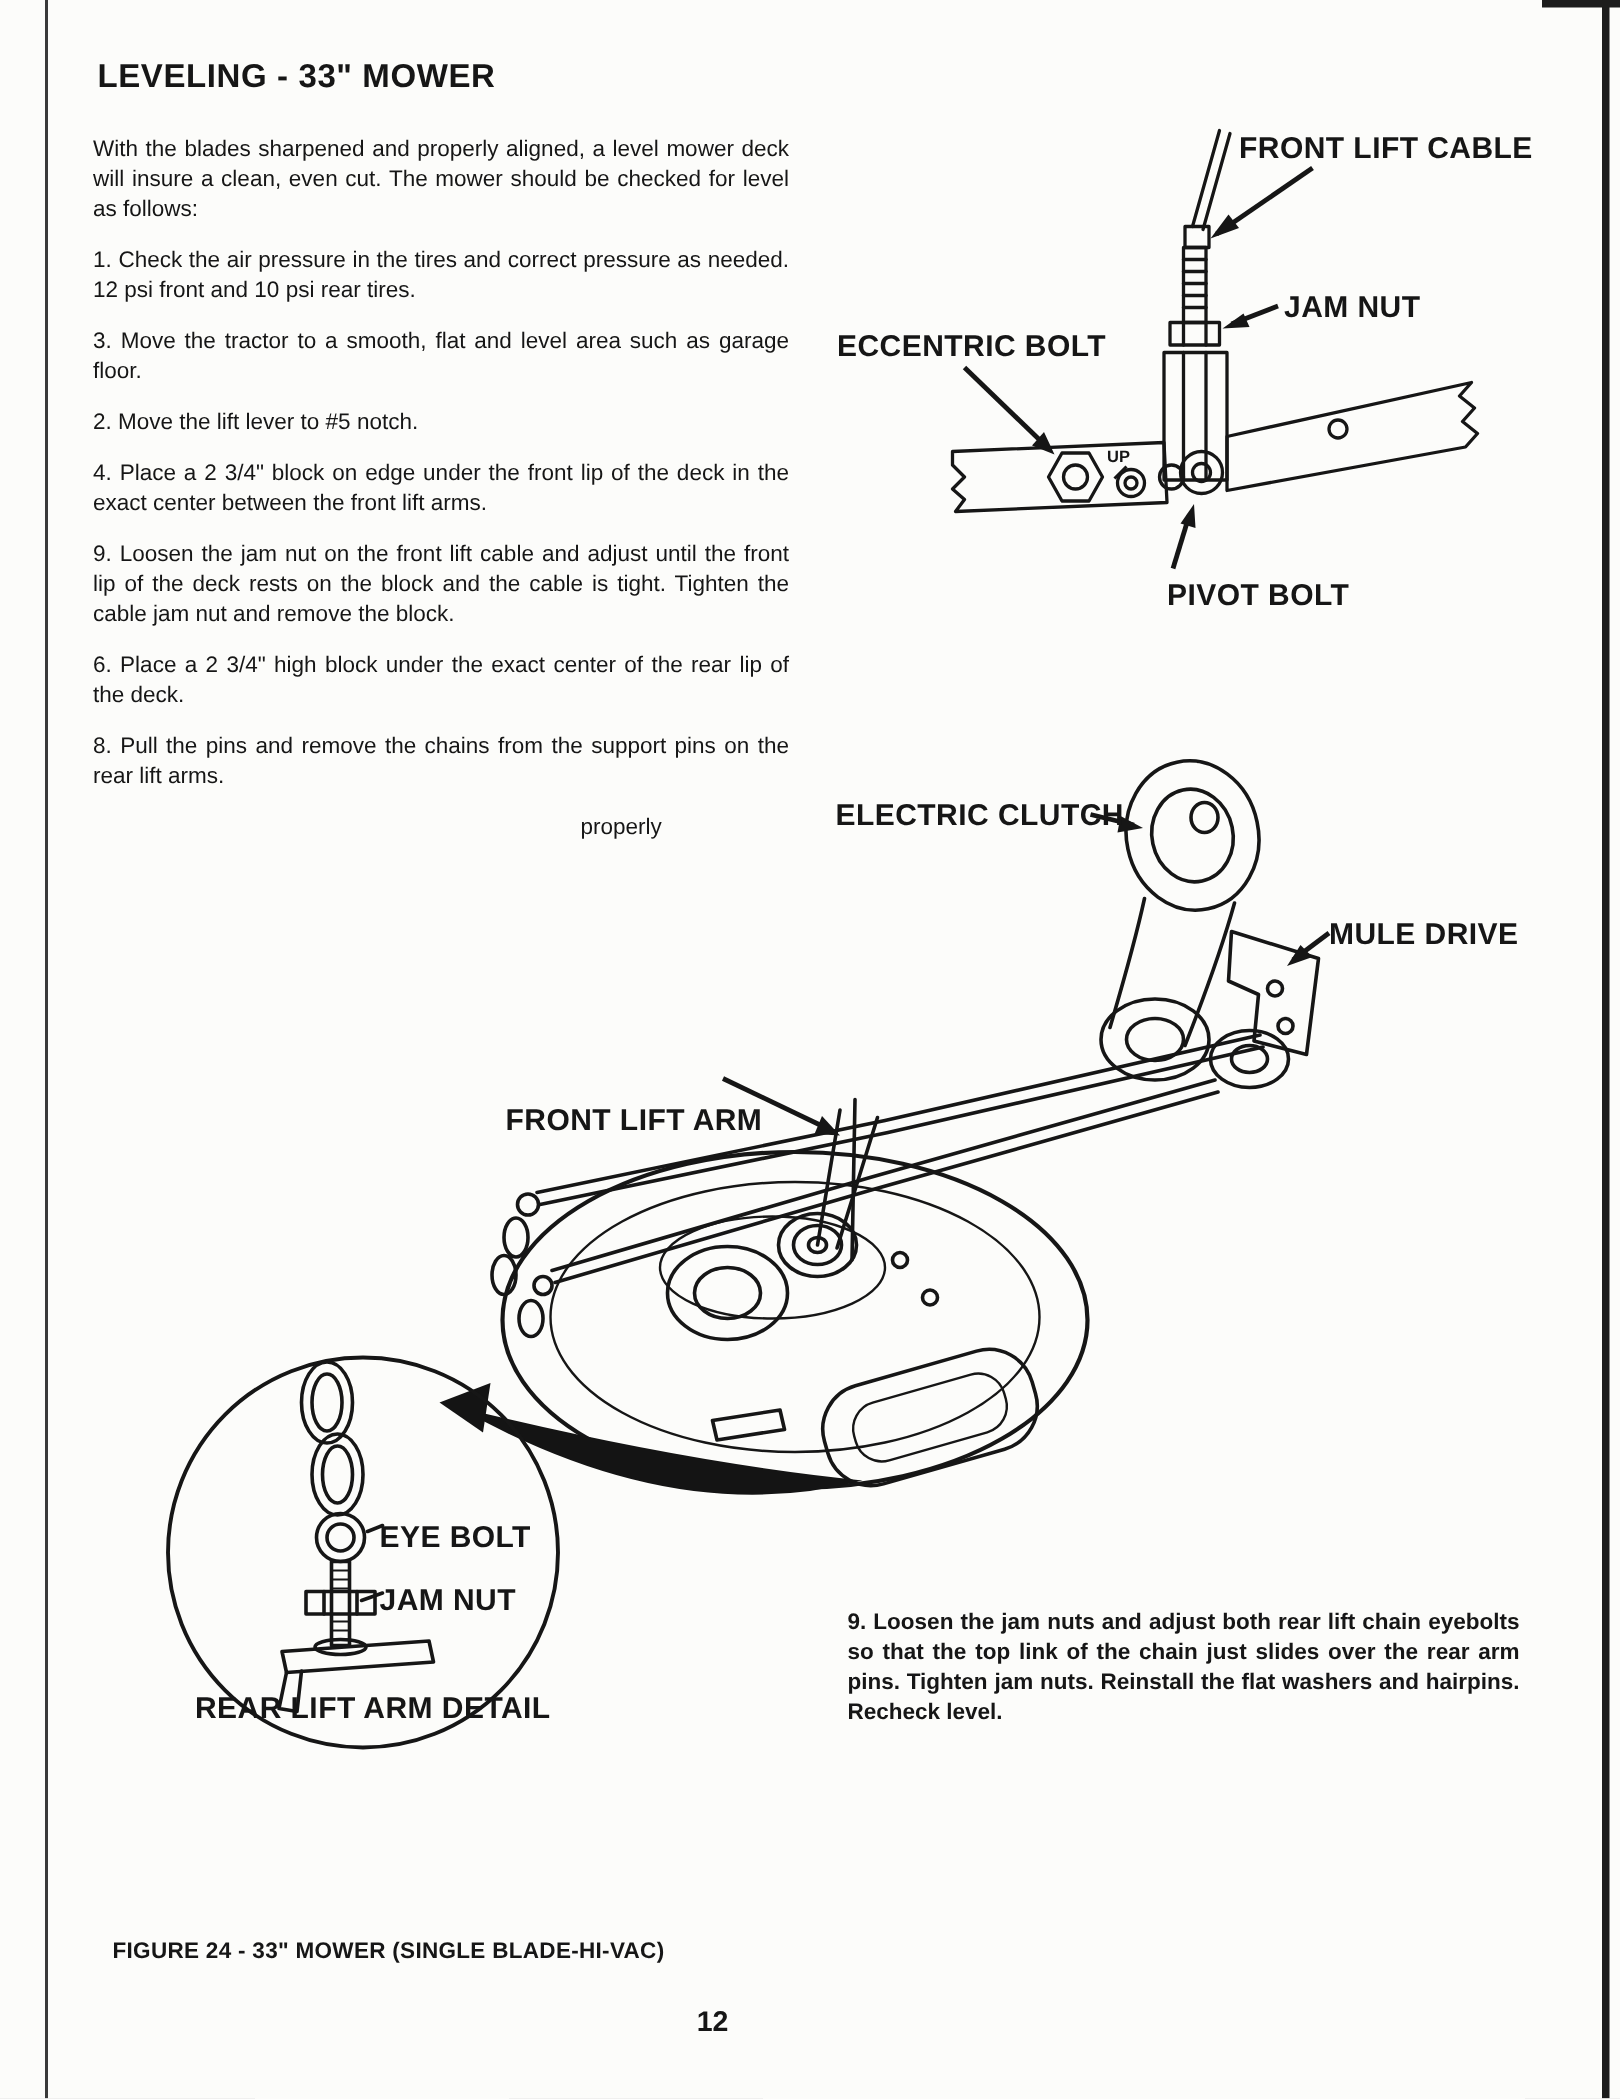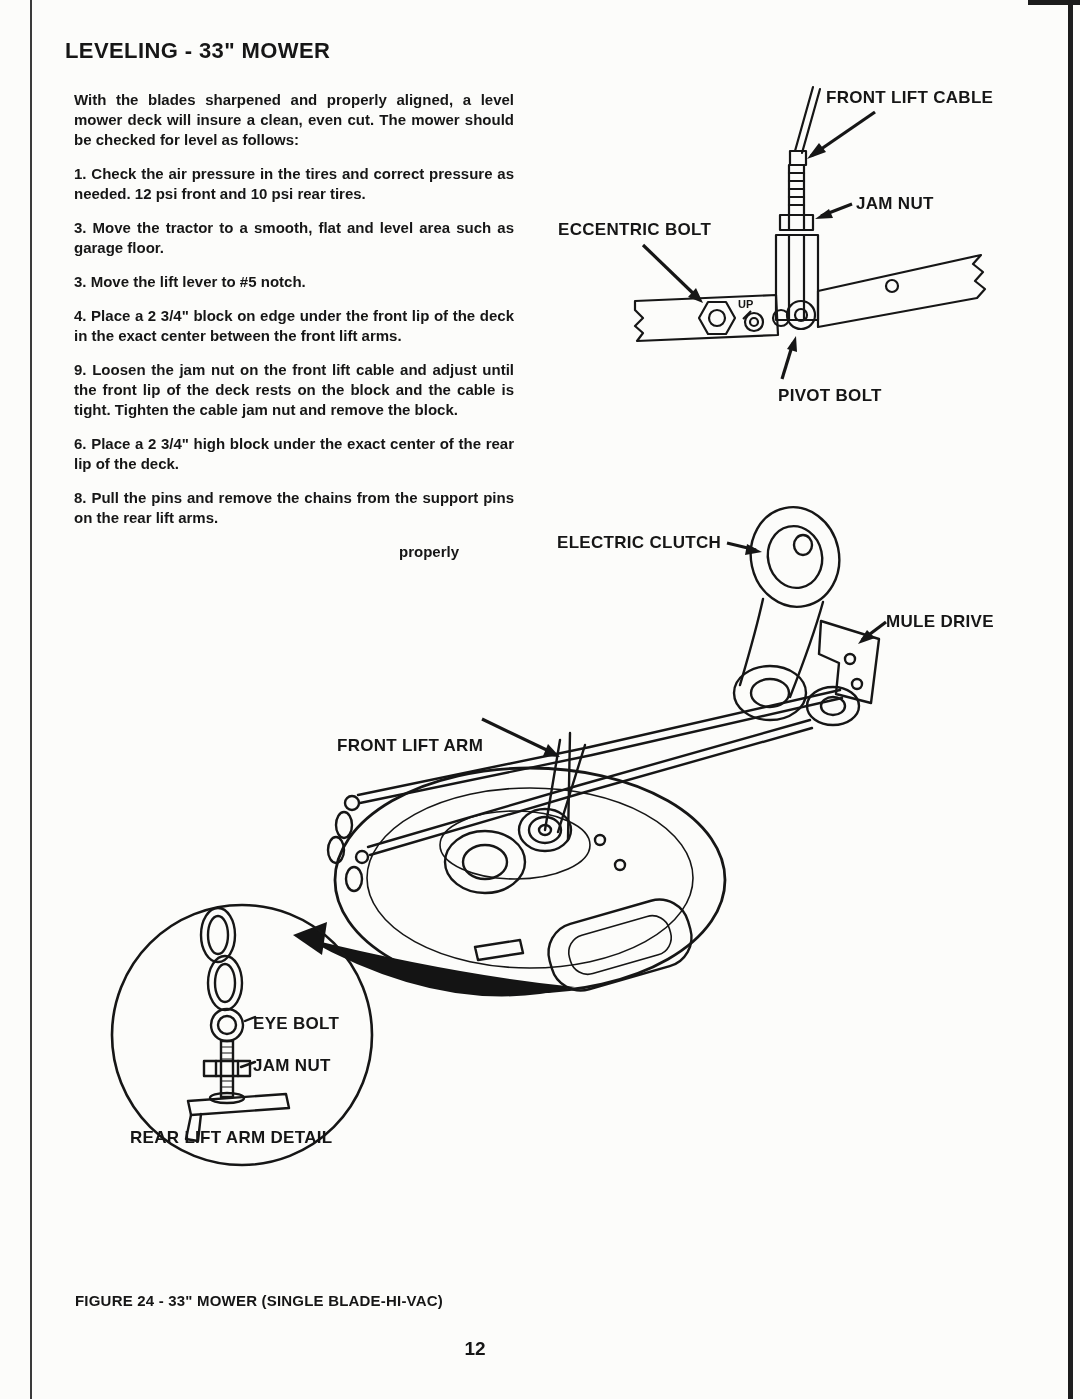--- a/index.html
+++ b/index.html
@@ -10,26 +10,26 @@
   }
   .scanline-left{position:absolute;left:30px;top:0;width:2px;height:1399px;background:#3a3a3a;}
   .scanline-right{position:absolute;left:1068px;top:0;width:5px;height:1399px;background:#1c1c1c;}
   .scantick{position:absolute;right:0;top:0;width:52px;height:5px;background:#1c1c1c;}
   .title{
     position:absolute;left:65px;top:38px;margin:0;
     font-size:22px;font-weight:bold;letter-spacing:.4px;
   }
   .col-left{position:absolute;left:62px;top:90px;width:464px;}
   .col-left p{
-    margin:0 12px 14px;font-size:15px;line-height:20px;font-weight:bold;
+    margin:0 0 14px;font-size:15px;line-height:20px;font-weight:normal;
     text-align:justify;
   }
   .continued{padding-left:325px;text-align:left !important;}
   .lbl{
-    position:absolute;font-size:17px;font-weight:bold;white-space:nowrap;
+    position:absolute;font-size:20px;font-weight:bold;white-space:nowrap;
     letter-spacing:.3px;
   }
   .step9{
     position:absolute;left:565px;top:1072px;width:448px;margin:0;
     font-size:15px;line-height:20px;font-weight:bold;text-align:justify;
   }
   .figcap{position:absolute;left:75px;top:1292px;font-size:15px;font-weight:bold;letter-spacing:.2px;}
   .pagenum{position:absolute;left:0;top:1338px;width:950px;text-align:center;font-size:19px;font-weight:bold;}
   .illo{position:absolute;}
 </style>
@@ -41,21 +41,21 @@
   <div class="scanline-left"></div>
   <div class="scanline-right"></div>
   <div class="scantick"></div>
 
   <h1 class="title">LEVELING - 33" MOWER</h1>
 
   <div class="col-left">
     <p>With the blades sharpened and properly aligned, a level mower deck will insure a clean, even cut. The mower should be checked for level as follows:</p>
     <p>1. Check the air pressure in the tires and correct pressure as needed. 12 psi front and 10 psi rear tires.</p>
     <p>3. Move the tractor to a smooth, flat and level area such as garage floor.</p>
-    <p>3. Move the lift lever to #5 notch.</p>
+    <p>2. Move the lift lever to #5 notch.</p>
     <p>4. Place a 2 3/4" block on edge under the front lip of the deck in the exact center between the front lift arms.</p>
     <p>9. Loosen the jam nut on the front lift cable and adjust until the front lip of the deck rests on the block and the cable is tight. Tighten the cable jam nut and remove the block.</p>
     <p>6. Place a 2 3/4" high block under the exact center of the rear lip of the deck.</p>
     <p>8. Pull the pins and remove the chains from the support pins on the rear lift arms.</p>
     <p class="continued">properly</p>
   </div>
 
   <svg class="illo" style="left:545px;top:85px" width="470" height="365" viewBox="0 0 470 365">
     <g fill="none" stroke="#161616" stroke-width="2.2" stroke-linecap="round" stroke-linejoin="round">
       <line x1="268" y1="2" x2="250" y2="66"></line>
@@ -189,17 +189,18 @@
   <div class="lbl" style="left:856px;top:194px">JAM NUT</div>
   <div class="lbl" style="left:558px;top:220px">ECCENTRIC BOLT</div>
   <div class="lbl" style="left:778px;top:386px">PIVOT BOLT</div>
   <div class="lbl" style="left:557px;top:533px">ELECTRIC CLUTCH</div>
   <div class="lbl" style="left:886px;top:612px">MULE DRIVE</div>
   <div class="lbl" style="left:337px;top:736px">FRONT LIFT ARM</div>
   <div class="lbl" style="left:253px;top:1014px">EYE BOLT</div>
   <div class="lbl" style="left:253px;top:1056px">JAM NUT</div>
   <div class="lbl" style="left:130px;top:1128px">REAR LIFT ARM DETAIL</div>
 
+  <p class="step9">9. Loosen the jam nuts and adjust both rear lift chain eyebolts so that the top link of the chain just slides over the rear arm pins. Tighten jam nuts. Reinstall the flat washers and hairpins. Recheck level.</p>
 
   <div class="figcap">FIGURE 24 - 33" MOWER (SINGLE BLADE-HI-VAC)</div>
   <div class="pagenum">12</div>
 
 </div>
 
 </body></html>

